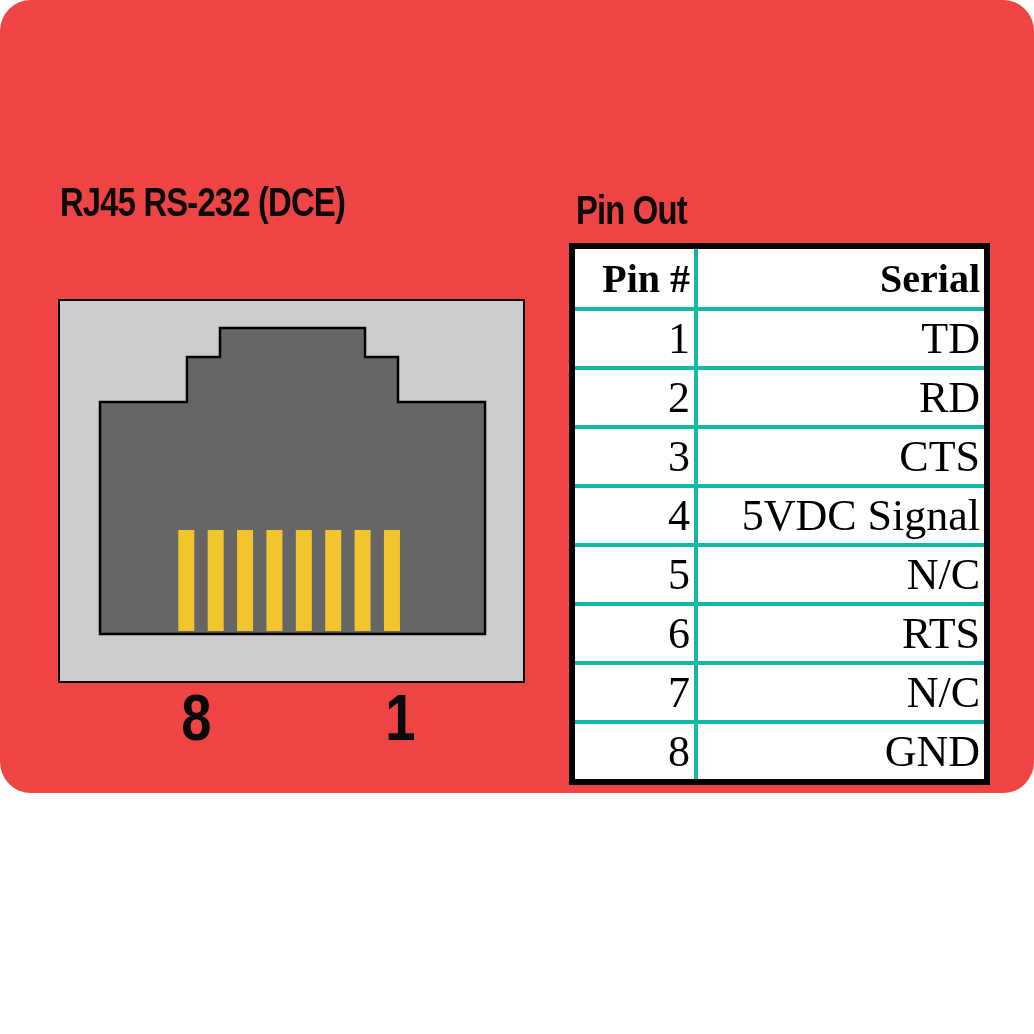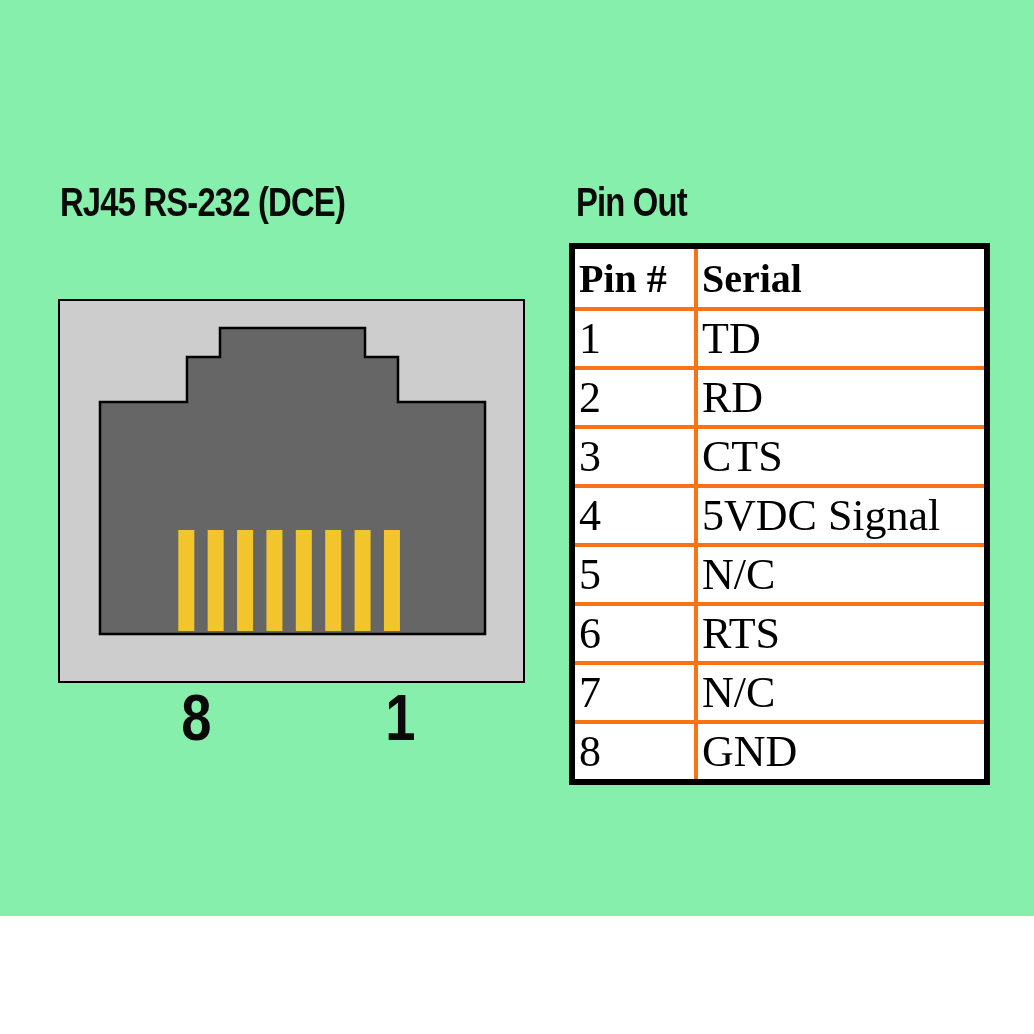--- a/index.html
+++ b/index.html
@@ -1,29 +1,29 @@
 <!DOCTYPE html>
 <html style="--housing: #cdcdcd; --jack-body: #666666; --pin-contact: #f2c52c; --outline: #000000;"><head>
 <meta charset="utf-8">
 <style>
   html,body{margin:0;padding:0;background:#fff;}
   .canvas{
-    position:relative;width:1034px;height:916px;background:#86efac;
-    overflow:hidden;font-family:"Liberation Sans",sans-serif;color:#0a0a0a;
+    position:relative;width:1034px;height:793px;background:#ef4444;
+    overflow:hidden;font-family:"Liberation Sans",sans-serif;color:#0a0a0a;border-radius:31px;
   }
   
   .diagram-title{
     position:absolute;left:60px;top:181px;
     font-weight:700;font-size:40px;line-height:43px;letter-spacing:-1px;
     white-space:nowrap;
   }
   .condense{display:inline-block;transform:scaleX(0.82);transform-origin:0 50%;}
   
   .pinout-title{
-    position:absolute;left:576px;top:181px;
+    position:absolute;left:576px;top:189px;
     font-weight:700;font-size:40px;line-height:43px;letter-spacing:-1px;
     white-space:nowrap;
   }
   
   .connector{position:absolute;left:58px;top:299px;width:467px;height:384px;}
   .connector svg{display:block;}
   
   .pin-index{
     position:absolute;top:688px;
     font-weight:700;font-size:64px;line-height:60px;letter-spacing:-1px;
@@ -33,21 +33,21 @@
   .pin-index.left{left:196px;}
   .pin-index.right{left:400px;}
   
   .pinout-table{
     position:absolute;left:569px;top:243px;
     border-collapse:collapse;table-layout:fixed;
     border:6px solid #000;background:#fff;
     font-family:"Liberation Serif",serif;color:#000;
   }
   .pinout-table th,.pinout-table td{
-    border:4px solid #f97316;text-align:left;vertical-align:middle;padding:0 4px;
+    border:4px solid #14b8a6;text-align:right;vertical-align:middle;padding:0 4px;
   }
   .pinout-table th{height:58px;font-size:40px;font-weight:700;}
   .pinout-table td{height:55px;font-size:44px;font-weight:400;line-height:1;}
 </style>
 </head>
 <body>
 
 <div class="canvas">
 
   <div class="diagram-title">

